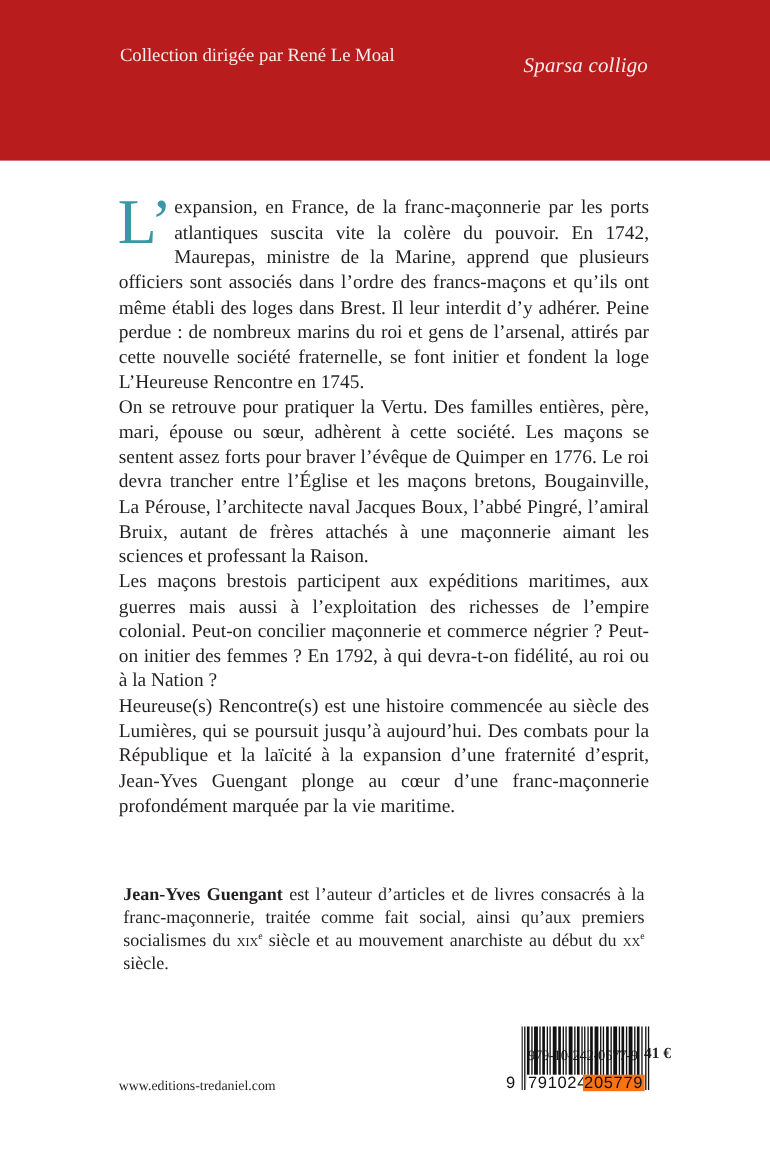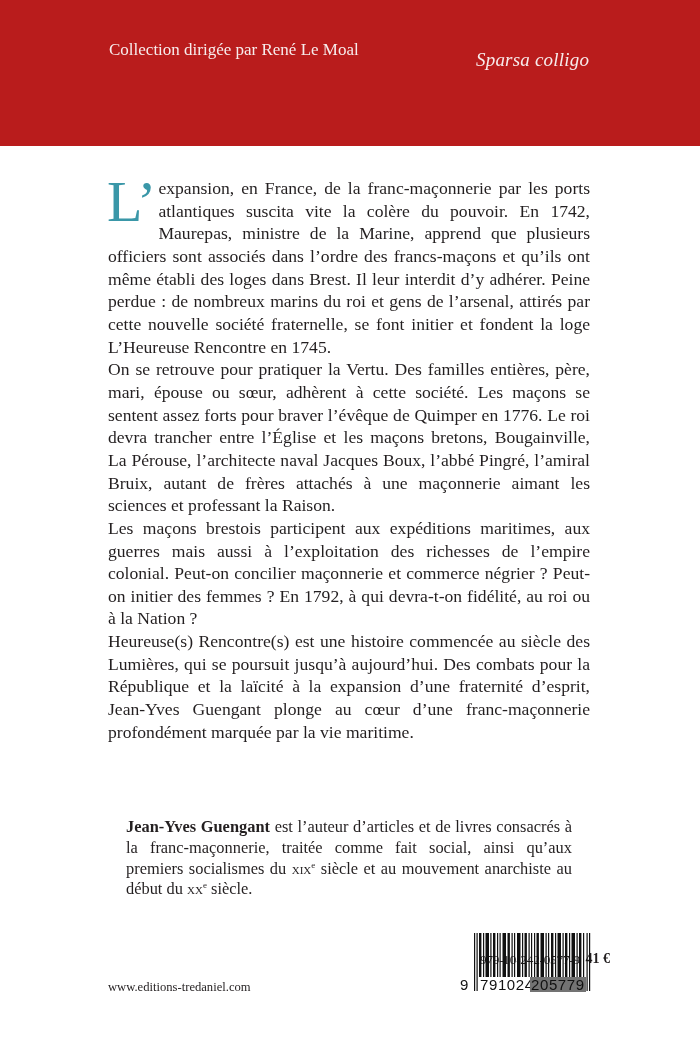--- a/index.html
+++ b/index.html
@@ -34,21 +34,21 @@
     font-size: 58px; line-height: 44px;
     margin: 3px 2px 0 -1px; padding: 0;
     height: 44px;
   }
   .title-italic { }
   .author-bio {
     position: absolute; left: 108px; top: 799px; width: 482px;
     font-size: 16.4px; line-height: 20.8px;
     text-align: justify;
   }
-  .author-bio p { margin: 18px; text-align: justify; text-align-last: left; }
+  .author-bio p { margin: 4px; text-align: justify; text-align-last: left; }
   .author-name { font-weight: bold; }
   .smallcaps { font-variant: small-caps; font-size: 15px; }
   sup.ord { font-size: 9px; vertical-align: 6px; line-height: 0; }
   .isbn-line {
     position: absolute; left: 480px; top: 916px; width: 130px; height: 16px;
     font-size: 13.2px; white-space: nowrap; margin-top: 36px;
   }
   .isbn-text { position: absolute; left: 0; top: 0; letter-spacing: -0.2px; }
   .price { position: absolute; right: 0; top: -1px; font-weight: bold; font-size: 14px; }
   .barcode {
@@ -56,21 +56,21 @@
   }
   .barcode svg { display: block; }
   .barcode-digits {
     position: absolute; left: 460px; top: 977px; width: 134px;
     font-family: "Liberation Sans", "DejaVu Sans", sans-serif;
     font-size: 15px; line-height: 15px; letter-spacing: 0.6px;
     white-space: nowrap; color: #111;
   }
   .bd-first { position: absolute; left: 0; top: 0; background: #fff; padding-right: 2px; }
   .bd-left { position: absolute; left: 19px; top: 0; background: #fff; padding: 0 1px; }
-  .bd-right { position: absolute; left: 70px; top: 0; background: #737373; padding: 0 1px; }
+  .bd-right { position: absolute; left: 70px; top: 0; background: #f97316; padding: 0 1px; }
   .website {
     position: absolute; left: 108px; top: 980px;
     font-size: 12.6px; font-weight: normal; white-space: nowrap;
   }
 </style>
 </head>
 <body>
 
 <div class="header">
   <div class="header-collection">Collection dirigée par René Le Moal</div>

